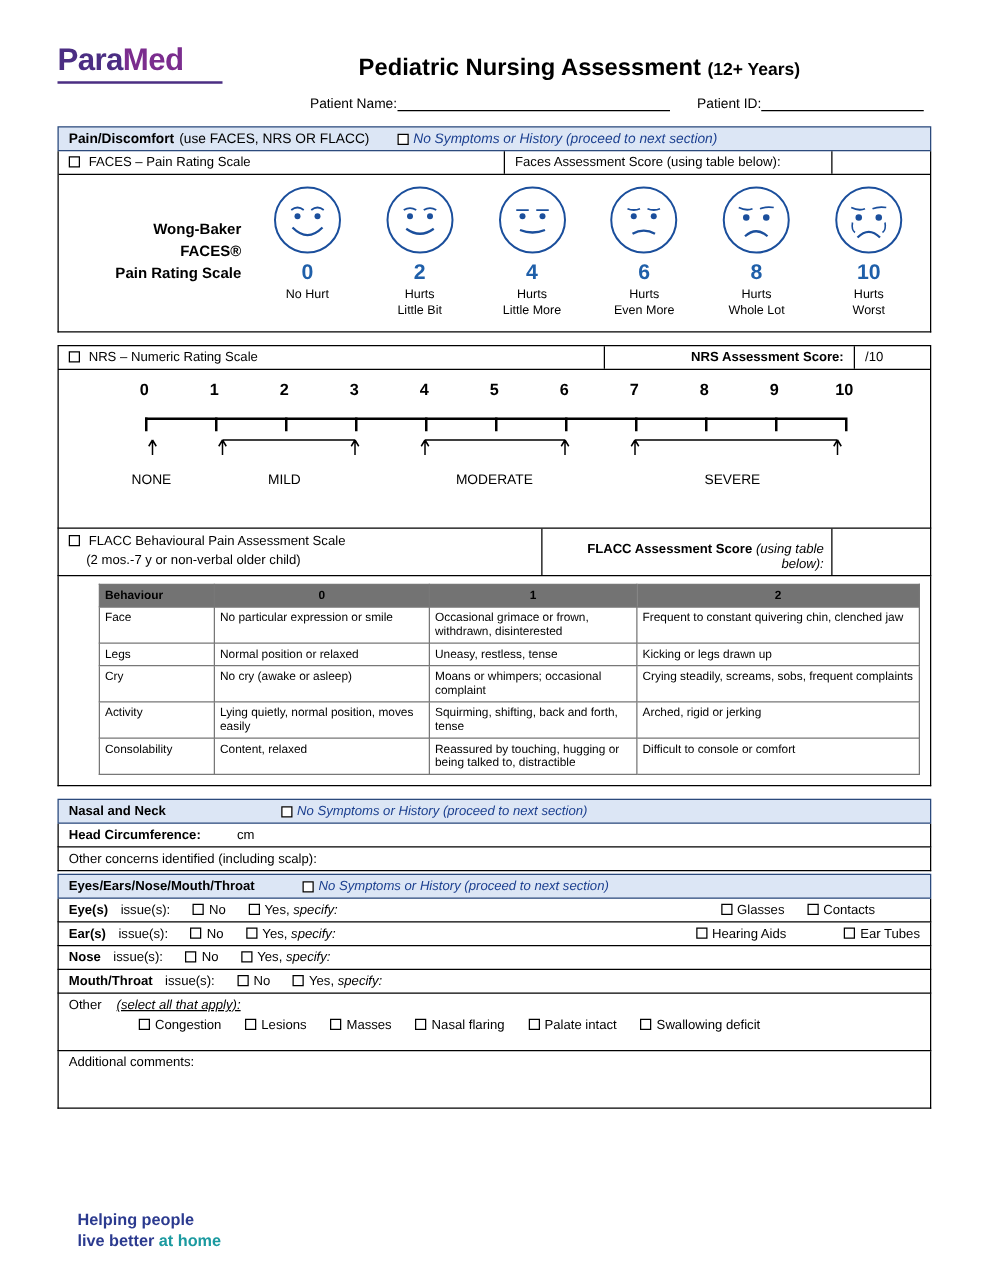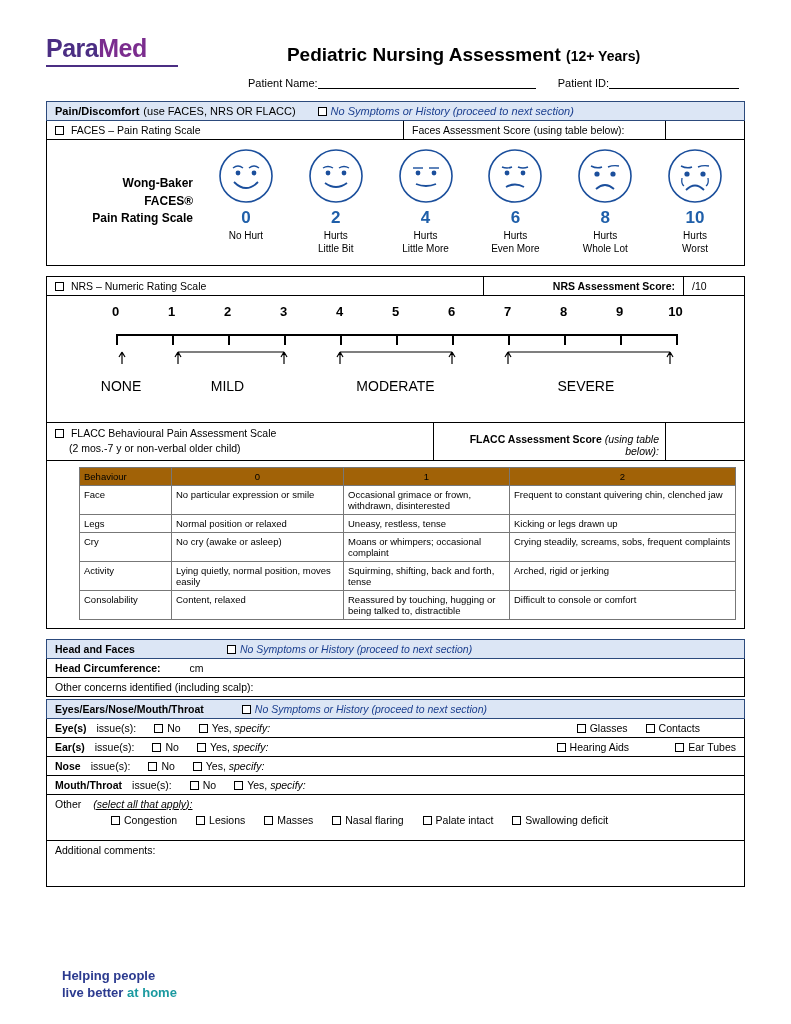--- a/index.html
+++ b/index.html
@@ -59,32 +59,32 @@
   .sect { margin-top: 10px; }
   .nrs-head { display:flex; border:1px solid #000; border-bottom:1px solid #000;}
   .nrs-head .l { flex:1; padding:3px 8px; border-right:1px solid #000;}
   .nrs-head .m { width:200px; padding:3px 8px; text-align:right; font-weight:bold; border-right:1px solid #000;}
   .nrs-head .r { width:60px; padding:3px 8px; }
   .nrs-body { border:1px solid #000; border-top:none; padding: 8px 0 10px 0; }
   .nrs-scale { position:relative; width:560px; margin: 0 auto; height: 108px; }
   .nrs-num { position:absolute; font-size:13px; font-weight:bold; transform:translateX(-50%); top:0; }
   .nrs-line { position:absolute; left:0; right:0; top:30px; height:2px; background:#000;}
   .nrs-tick { position:absolute; width:2px; height:11px; background:#000; top:30px;}
-  .nrs-cap { position:absolute; font-size:14px; transform:translateX(-50%); top:74px;}
+  .nrs-cap { position:absolute; font-size:11px; transform:translateX(-50%); top:74px;}
 
   
   .flacc-head { display:flex; border:1px solid #000;}
   .flacc-head .l { flex:1; padding:3px 8px; line-height:1.45; border-right:1px solid #000;}
   .flacc-head .m { width:232px; padding:10px 6px 3px 6px; font-weight:bold; text-align:right; border-right:1px solid #000;}
   .flacc-head .m i { font-weight:normal; }
   .flacc-head .r { width:78px; }
   .flacc-wrap { border:1px solid #000; border-top:none; padding: 6px 8px 8px 32px; }
   table.flacc { border-collapse:collapse; width:100%; font-size:9.5px; }
   table.flacc th, table.flacc td { border:1px solid #777; padding:3px 4px; vertical-align:top; }
-  table.flacc th { background:#a16207; font-weight:normal; text-align:left; }
+  table.flacc th { background:#737373; font-weight:bold; text-align:left; }
   table.flacc th.ctr { text-align:center; }
   table.flacc td.beh { width:92px; }
   table.flacc td.c0 { width:172px; }
   table.flacc td.c1 { width:166px; }
 
   
   .row-line { border:1px solid #000; border-top:none; padding:3px 8px; font-size:10.5px; }
   .bar2 { background:#dce6f5; border:1px solid #2c4a7c; padding:3px 8px; font-size:10.5px; font-weight:bold; display:flex; align-items:center;}
   .inline { display:flex; align-items:center; }
   .spacer { flex:1; }
@@ -363,21 +363,21 @@
               <td class="c1">Reassured by touching, hugging or being talked to, distractible</td>
               <td>Difficult to console or comfort</td>
             </tr>
           </tbody>
         </table>
       </div>
     </div>
 
     <div class="sect">
       <div class="bar2">
-        <span>Head and Faces</span>
+        <span>Nasal and Neck</span>
         <span class="cb" style="margin-left:92px;"></span>
         <span style="font-weight:normal;font-style:italic;color:#1b3f8f;">No Symptoms or History (proceed to next section)</span>
       </div>
       <div class="row-line">
         <span class="b">Head Circumference:</span>
         <span style="margin-left:26px;">cm</span>
       </div>
       <div class="row-line">
         <span>Other concerns identified (including scalp):</span>
       </div>

